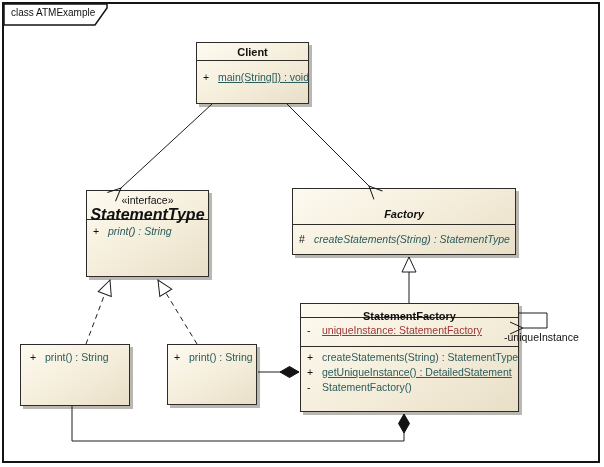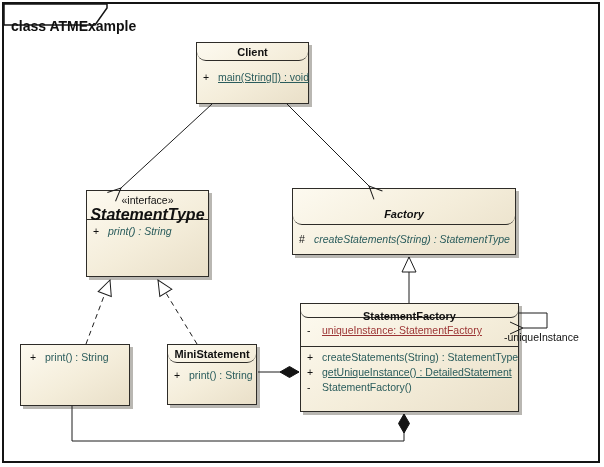--- a/index.html
+++ b/index.html
@@ -11,42 +11,42 @@
   .uml-class{
     position:absolute;
     background:linear-gradient(150deg,var(--box-fill-light,#fdfaf0) 0%,#f4edda 55%,var(--box-fill-dark,#e9dfc8) 100%);
     border:1px solid #2e2c28;
     box-shadow:3px 3px 0 #b9b7b2;
     box-sizing:border-box;
     font-size:10.5px;
   }
   .cls-name{
     font-weight:bold;font-size:11px;text-align:center;
-    border-bottom:1px solid #2e2c28;box-sizing:border-box;border-radius:9px;
+    border-bottom:1px solid #2e2c28;box-sizing:border-box;
   }
   .cls-header{border-bottom:1px solid #2e2c28;box-sizing:border-box;text-align:center;}
   .stereotype{font-size:10.5px;padding-top:3px;}
   .hdr-name{font-weight:bold;font-size:16px;}
   .abstract-name{font-style:italic;}
   .sec{box-sizing:border-box;}
   .sec-divider{border-bottom:1px solid #2e2c28;}
   .row{display:flex;align-items:baseline;padding:0 0 0 6px;line-height:14px;white-space:nowrap;}
   .vis{display:inline-block;width:15px;flex:0 0 15px;color:#111;}
   .member{color:var(--operation-text,#2a5c5c);}
   .member.static{text-decoration:underline;}
   .member.abstract{font-style:italic;}
   .member.attr-static{color:var(--static-attribute-text,#9c3434);text-decoration:underline;}
   
   svg.overlay{position:absolute;left:0;top:0;pointer-events:none;}
   .edge{stroke:var(--line,#1c1c1c);stroke-width:1;fill:none;}
   .edge.dash{stroke-dasharray:5,4;}
   .frame-line{stroke:#141414;fill:none;}
   
   .tab-text{
-    position:absolute;left:11px;top:18px;font-weight:bold;font-size:14px;color:#111;
+    position:absolute;left:11px;top:7px;font-weight:normal;font-size:10px;color:#111;
     white-space:nowrap;
   }
   .edge-label{
     position:absolute;left:504px;top:331px;font-size:10.5px;color:#111;white-space:nowrap;
   }
 </style>
 </head>
 <body>
 
 <div id="stage">
@@ -87,21 +87,20 @@
   <div class="uml-class" style="left:20px;top:344px;width:110px;height:62px;">
     <div class="sec" style="padding-top:5px;">
       <div class="row" style="padding-left:9px;">
         <span class="vis">+</span>
         <span class="member op">print() : String</span>
       </div>
     </div>
   </div>
 
   <div class="uml-class" style="left:167px;top:344px;width:90px;height:61px;">
-    <div class="cls-name" style="height:18px;line-height:18px;">MiniStatement</div>
     <div class="sec" style="padding-top:5px;">
       <div class="row">
         <span class="vis">+</span>
         <span class="member op">print() : String</span>
       </div>
     </div>
   </div>
 
   <div class="uml-class" style="left:300px;top:303px;width:219px;height:109px;">
     <div class="cls-name" style="height:14px;line-height:25px;">StatementFactory</div>

